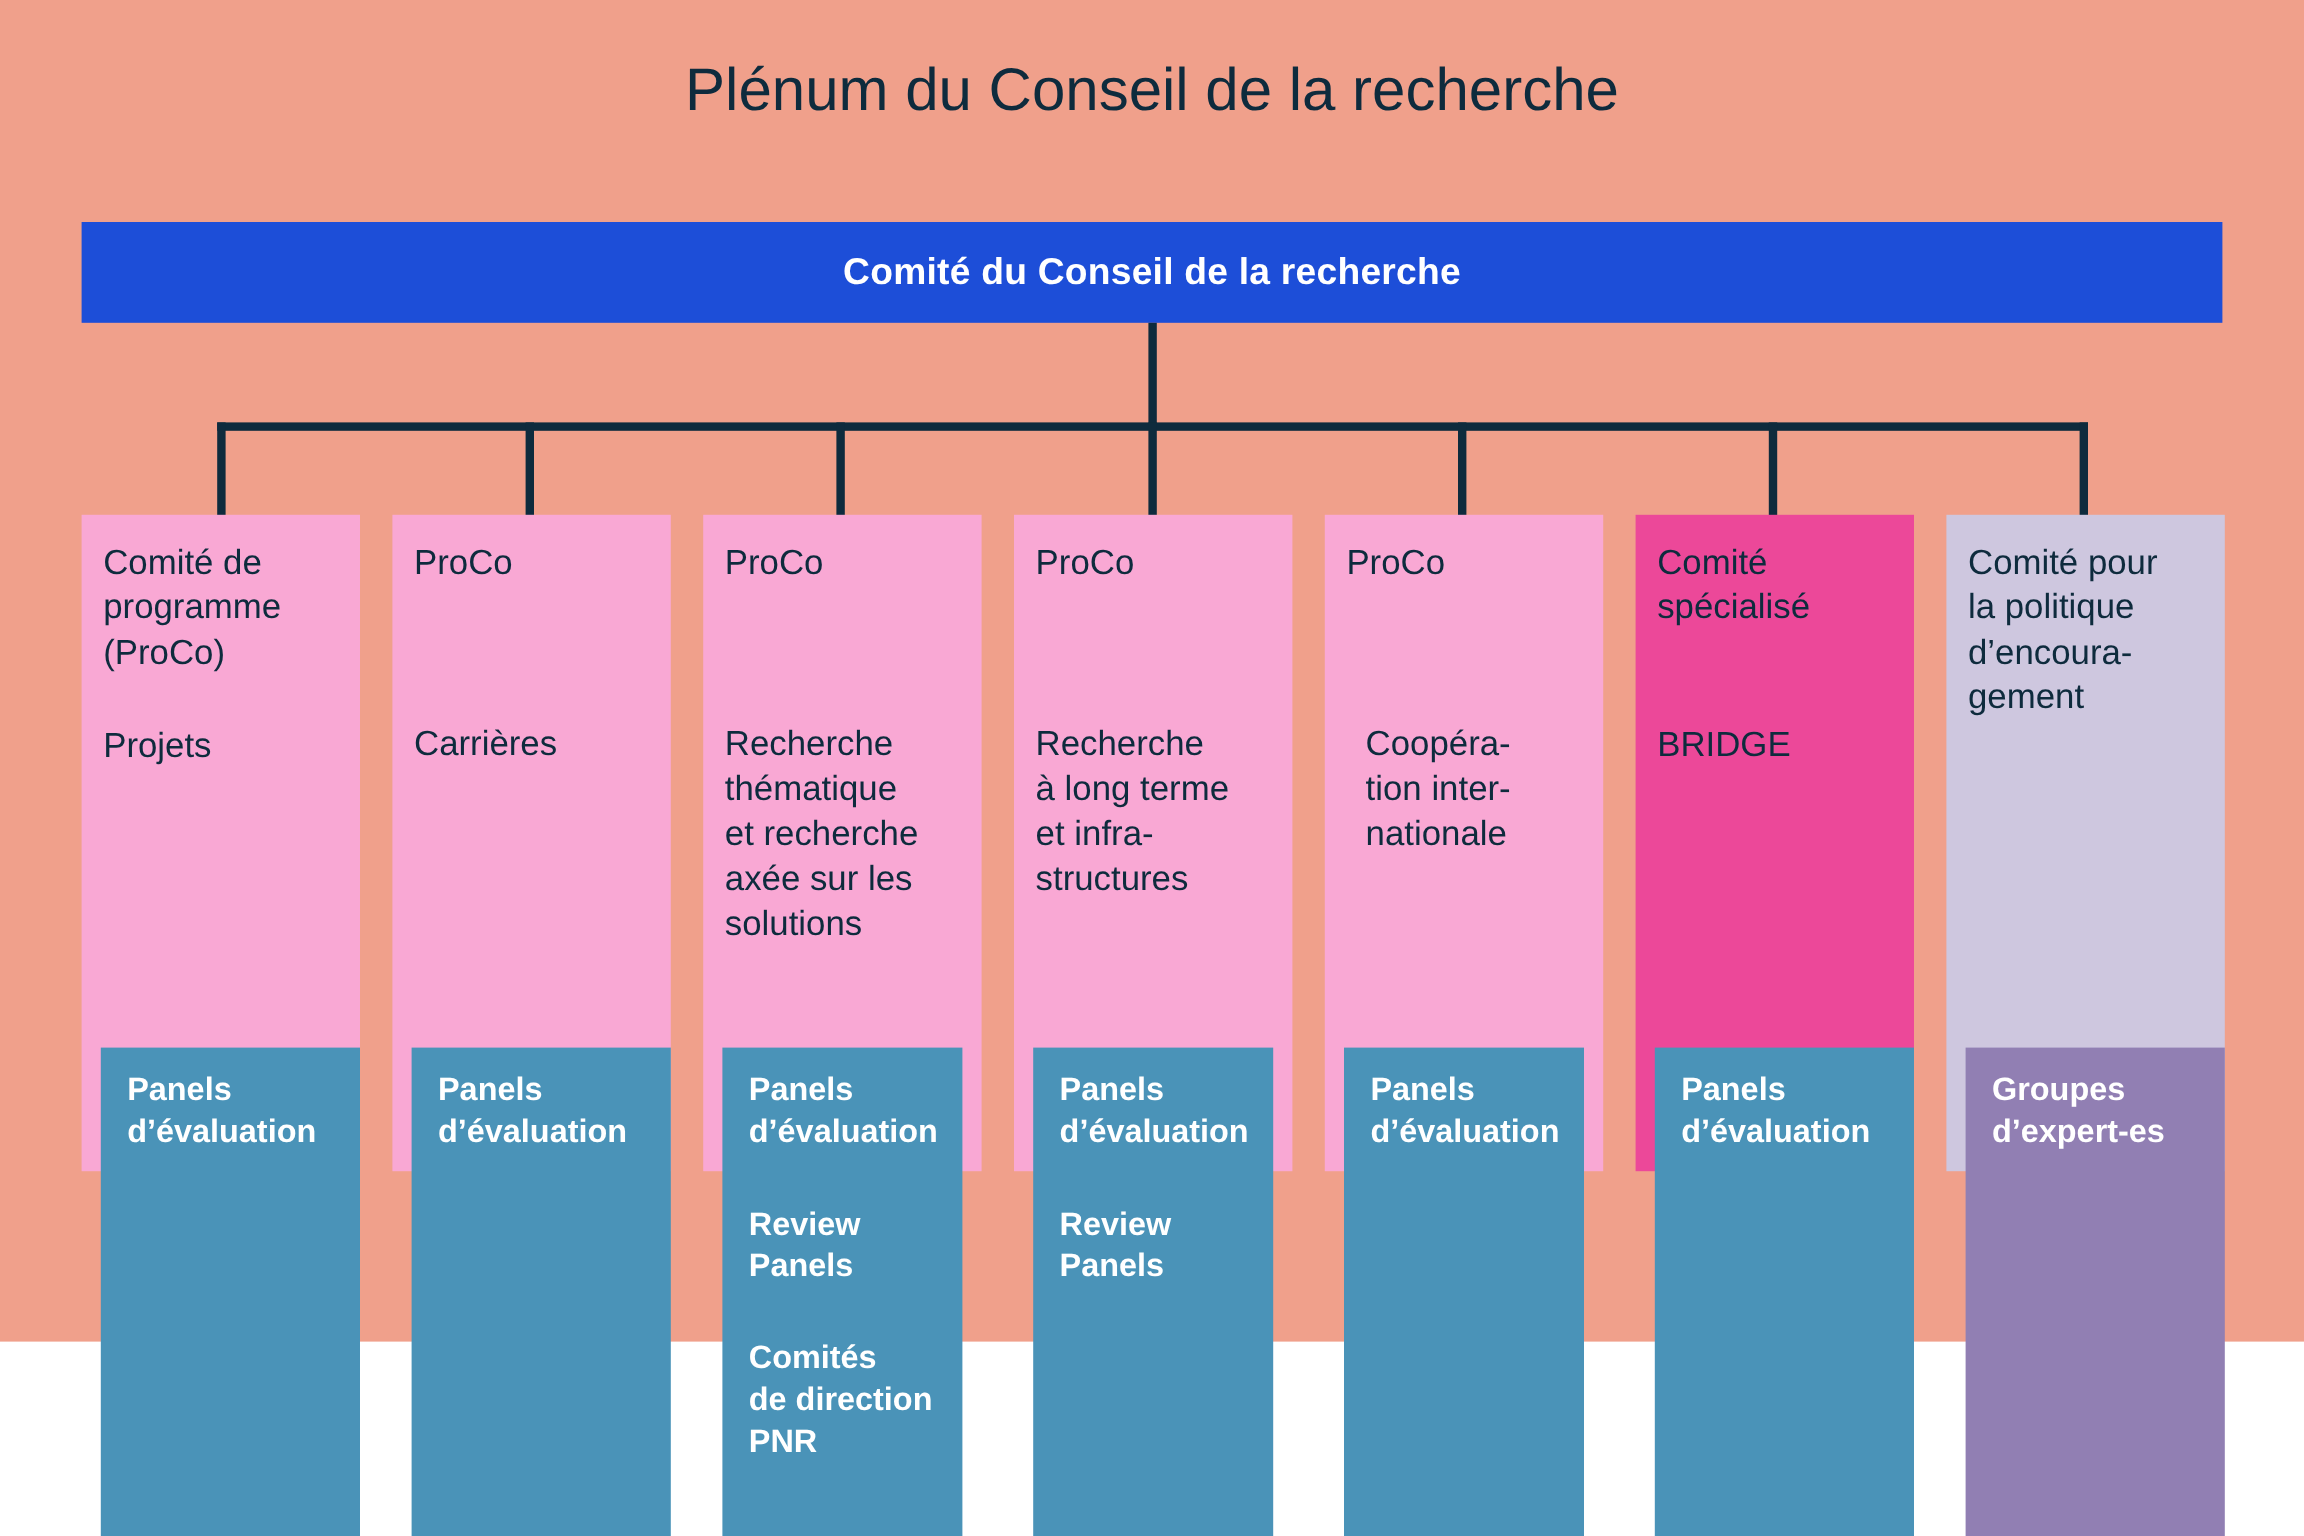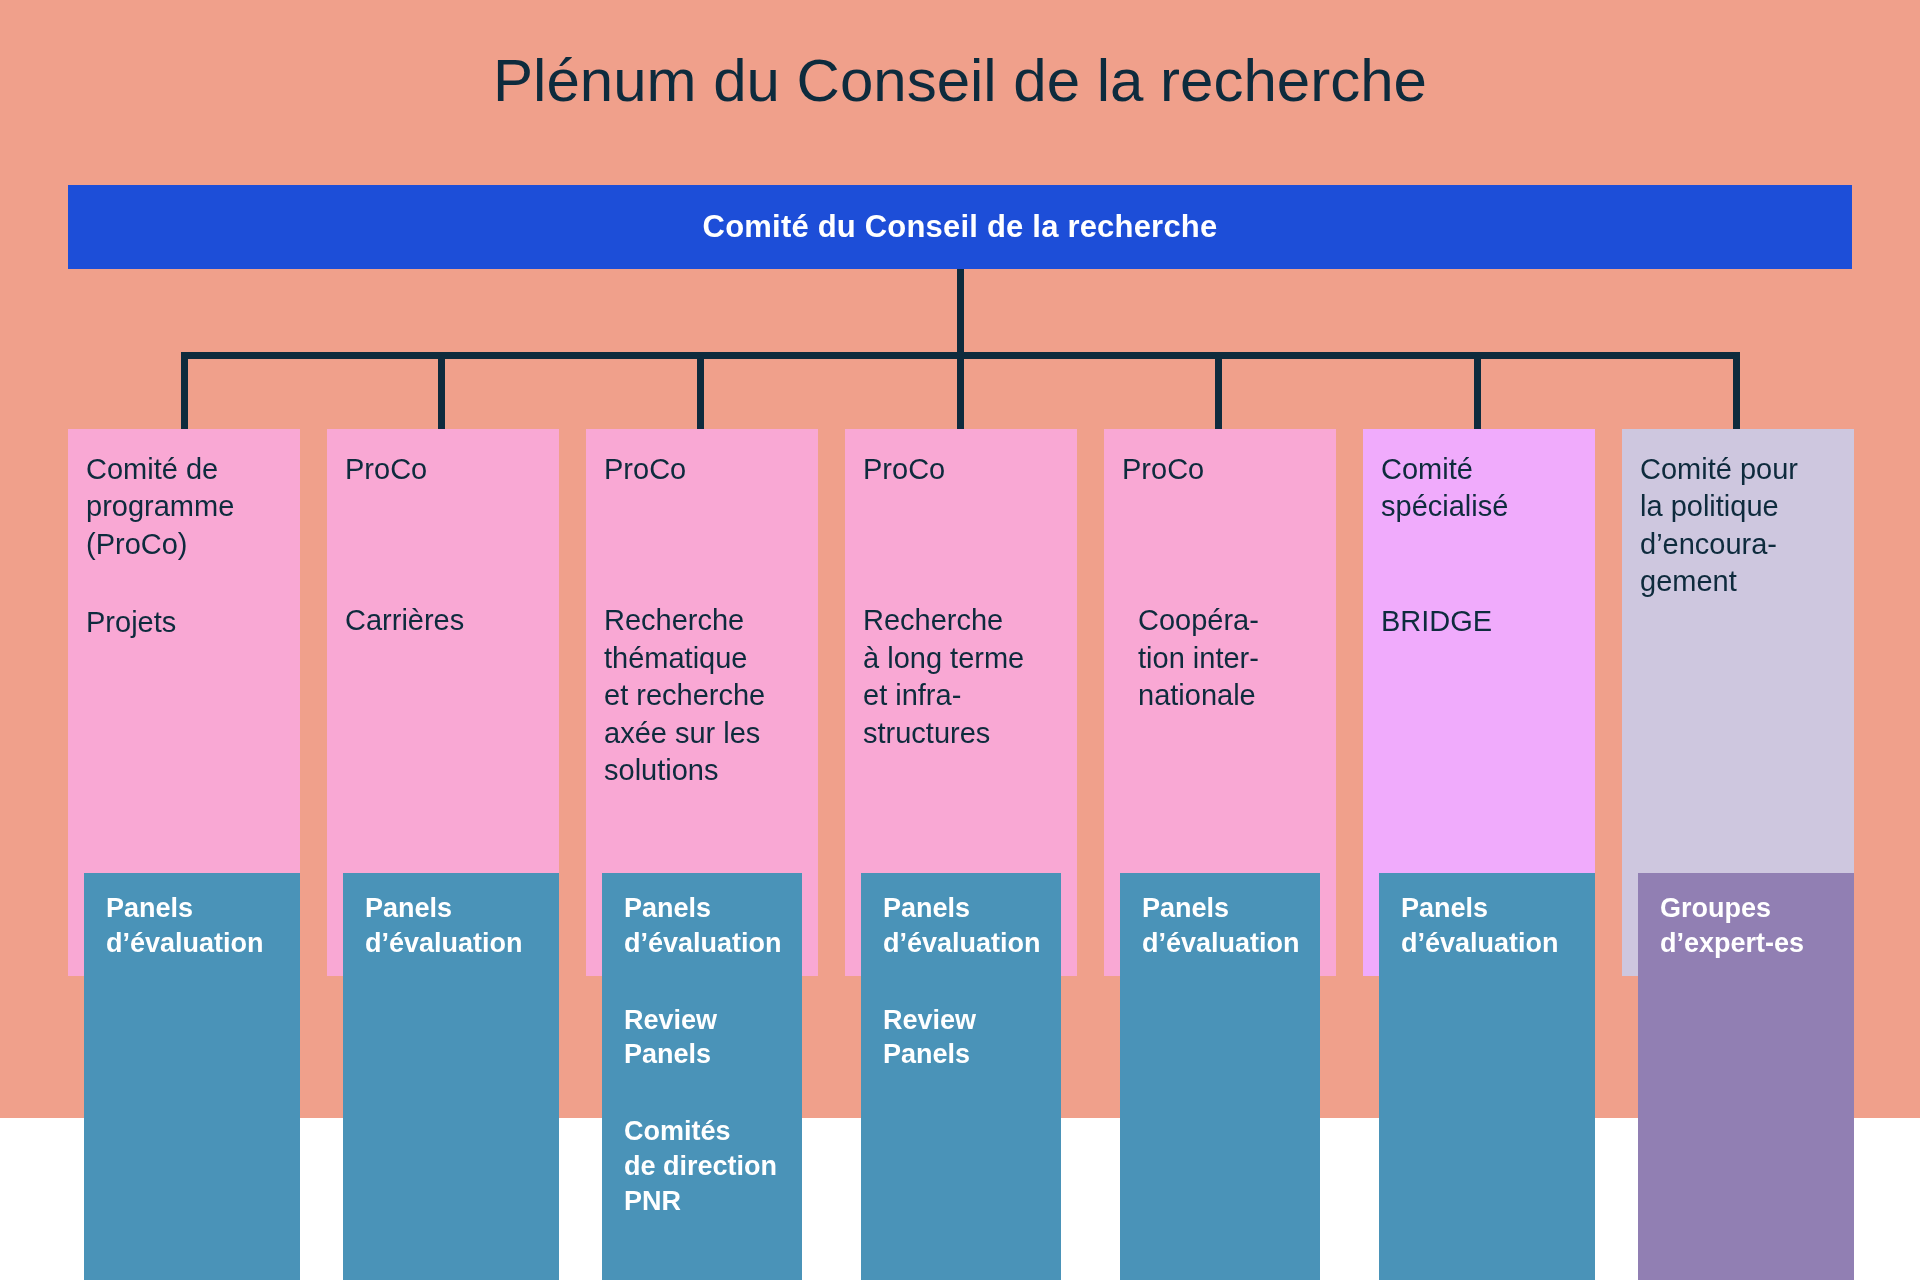--- a/index.html
+++ b/index.html
@@ -31,21 +31,21 @@
     background: #F0A08B;
   }
 
   
   #chart-title {
     position: absolute;
     left: 0;
     top: 48px;
     width: 1920px;
     text-align: center;
-    font-size: 60px;
+    font-size: 50px;
     font-weight: 400;
     color: #0E2B3D;
     letter-spacing: 0px;
     line-height: 1.1;
   }
 
   
   #root-bar {
     position: absolute;
     left: 68px;
@@ -94,21 +94,21 @@
     position: absolute;
     top: 429px;
   }
   .col-body {
     position: relative;
     box-sizing: border-box;
     padding: 22px 18px 0 18px;
     overflow: visible;
   }
   .col-body.blue   { background: #f9a8d4; }
-  .col-body.green  { background: #f0abfc; }
+  .col-body.green  { background: #ec4899; }
   .col-body.purple { background: #CEC7DF; }
 
   .col-head, .col-sub {
     color: #0E2B3D;
     font-size: 29px;
     line-height: 1.29;
     white-space: pre-line;
   }
   .col-sub { margin-top: 0; }
 

